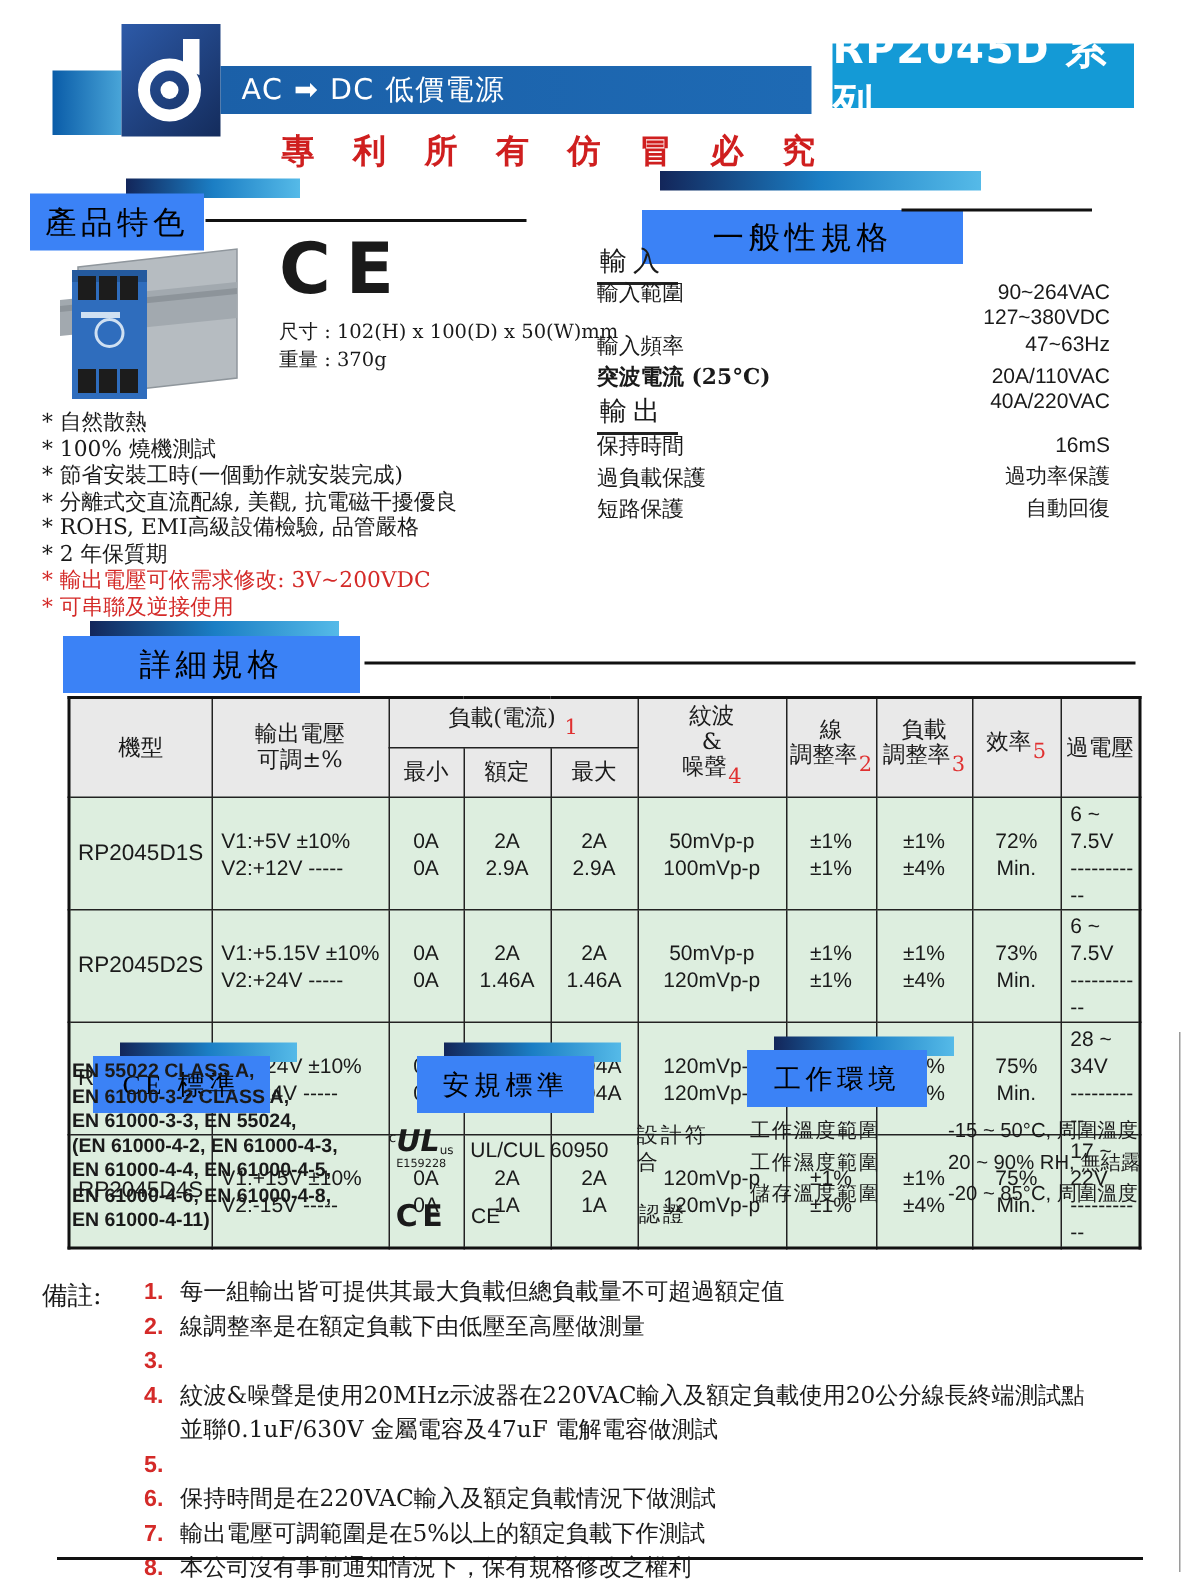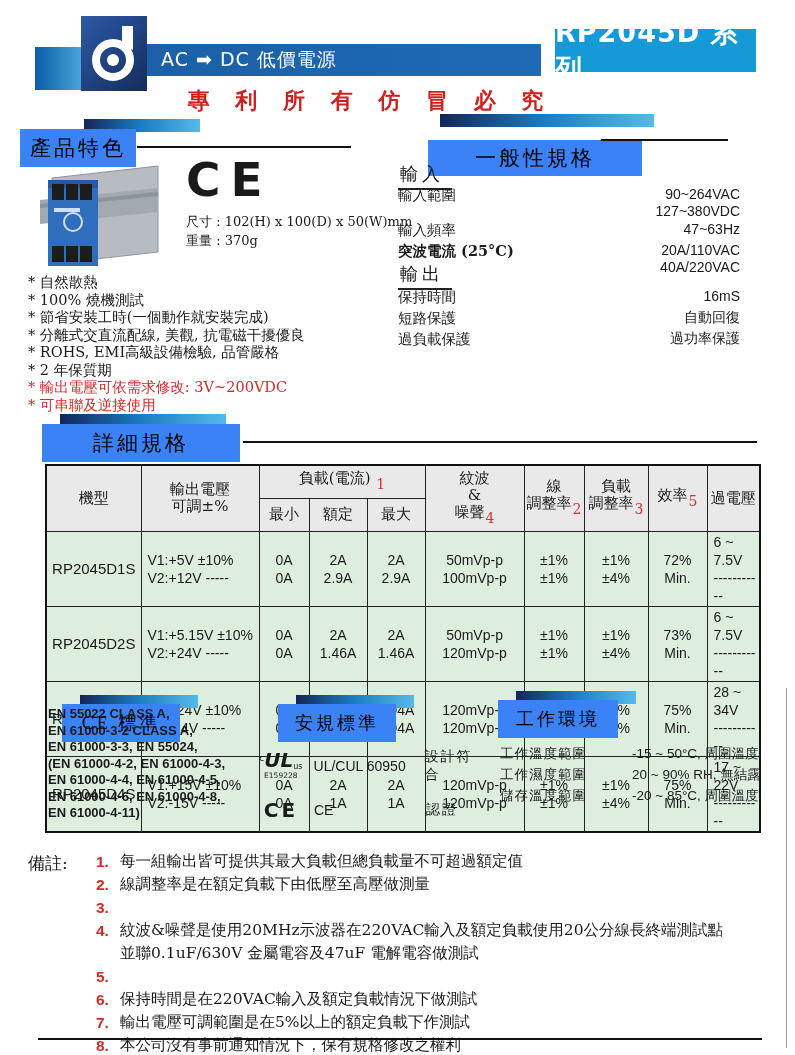--- a/index.html
+++ b/index.html
@@ -161,26 +161,26 @@
 
 <div class="abs" style="left:398px;top:262px;">
   <span class="gs-head">輸出</span>
 </div>
 <div class="abs gs-rows" style="left:398px;top:288px;">
   <div class="gs-row">
     <span class="gs-label">保持時間</span>
     <span class="gs-value">16mS</span>
   </div>
   <div class="gs-row">
+    <span class="gs-label">過負載保護</span>
+    <span class="gs-value">過功率保護</span>
+  </div>
+  <div class="gs-row">
     <span class="gs-label">短路保護</span>
     <span class="gs-value">自動回復</span>
-  </div>
-  <div class="gs-row">
-    <span class="gs-label">過負載保護</span>
-    <span class="gs-value">過功率保護</span>
   </div>
 </div>
 
 <div class="abs sec-bar" style="left:60px;top:414px;width:166px;"></div>
 <div class="abs sec-box" style="left:42px;top:424px;width:198px;height:38px;">
   <span>詳細規格</span>
 </div>
 <div class="abs rule" style="left:243px;top:441px;width:514px;"></div>
 
 <table class="abs" id="spec-table">

